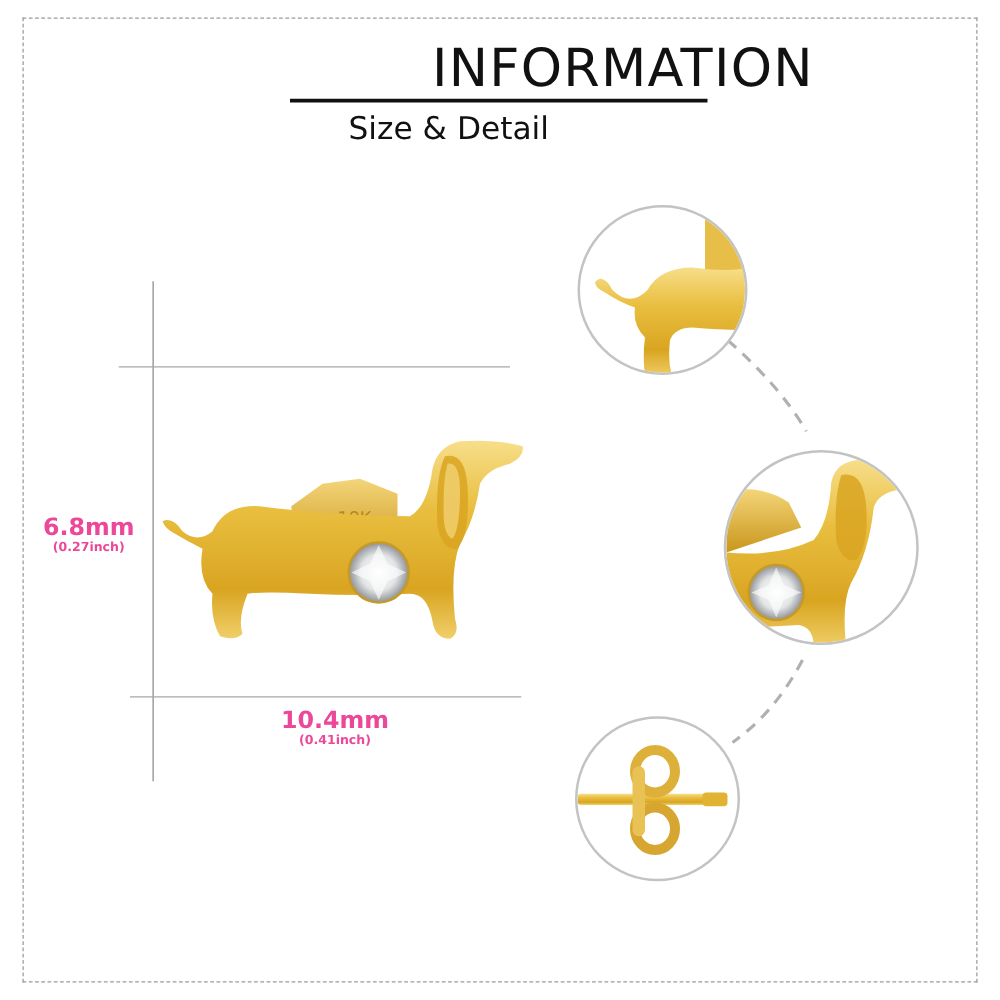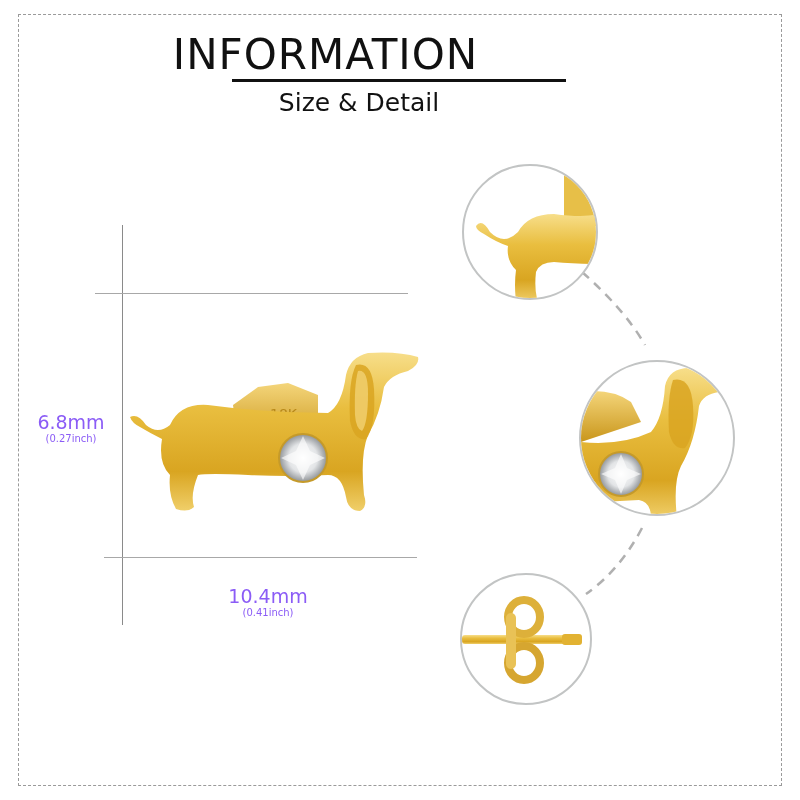--- a/index.html
+++ b/index.html
@@ -1,23 +1,23 @@
 <!DOCTYPE html>
 <html><head>
 <meta charset="utf-8">
 <style>
   html, body { margin:0; padding:0; background:#ffffff; }
   body { width:800px; height:800px; position:relative; overflow:hidden; font-family:"DejaVu Sans", sans-serif; color:#111; }
   .frame { position:absolute; left:18px; top:14px; width:764px; height:772px; border:1.5px dashed #9a9a9a; box-sizing:border-box; }
-  .title { position:absolute; left:0; width:651px; top:30px; text-align:center; font-size:42px; letter-spacing:1px; font-weight:400; color:#111; }
+  .title { position:absolute; left:0; width:651px; top:30px; text-align:right; font-size:42px; letter-spacing:1px; font-weight:400; color:#111; }
   .title-underline { position:absolute; left:232px; top:79px; width:334px; height:3px; background:#111; }
   .subtitle { position:absolute; left:0; width:718px; top:88px; text-align:center; font-size:25px; color:#111; }
   .vline { position:absolute; background:#8a8a8a; width:1px; }
   .hline { position:absolute; background:#a8a8a8; height:1px; }
-  .dim-label { position:absolute; text-align:center; color:#8b5cf6; line-height:1.1; }
+  .dim-label { position:absolute; text-align:center; color:#ec4899; line-height:1.1;font-weight:bold; }
   .dim-main { font-size:19px; display:block; }
   .dim-sub { font-size:10px; display:block; }
   .circle { position:absolute; border-radius:50%; border:2px solid #c2c4c4; overflow:hidden; background:#fff; box-sizing:border-box; }
   .circle svg { position:absolute; left:0; top:0; }
   .main-dog { position:absolute; left:128px; top:335px; }
   .connector { position:absolute; left:0; top:0; pointer-events:none; }
 </style>
 </head>
 <body>
 
@@ -28,21 +28,21 @@
 <div class="subtitle">Size &amp; Detail</div>
 
 <div class="vline" style="left:122px; top:225px; height:400px;"></div>
 <div class="hline" style="left:95px; top:293px; width:313px;"></div>
 <div class="hline" style="left:104px; top:557px; width:313px;"></div>
 
 <div class="dim-label" style="left:22px; top:412px; width:98px;">
   <span class="dim-main">6.8mm</span>
   <span class="dim-sub">(0.27inch)</span>
 </div>
-<div class="dim-label" style="left:208px; top:566px; width:120px;margin-top:20px;">
+<div class="dim-label" style="left:208px; top:566px; width:120px;">
   <span class="dim-main">10.4mm</span>
   <span class="dim-sub">(0.41inch)</span>
 </div>
 
 <svg class="main-dog" width="300" height="190" viewBox="0 0 300 190">
   <defs>
     <linearGradient id="gold" x1="0" y1="0" x2="0" y2="1">
       <stop offset="0" stop-color="#F7DE8A"></stop>
       <stop offset="0.35" stop-color="#E9BE3F"></stop>
       <stop offset="0.75" stop-color="#D9A521"></stop>

